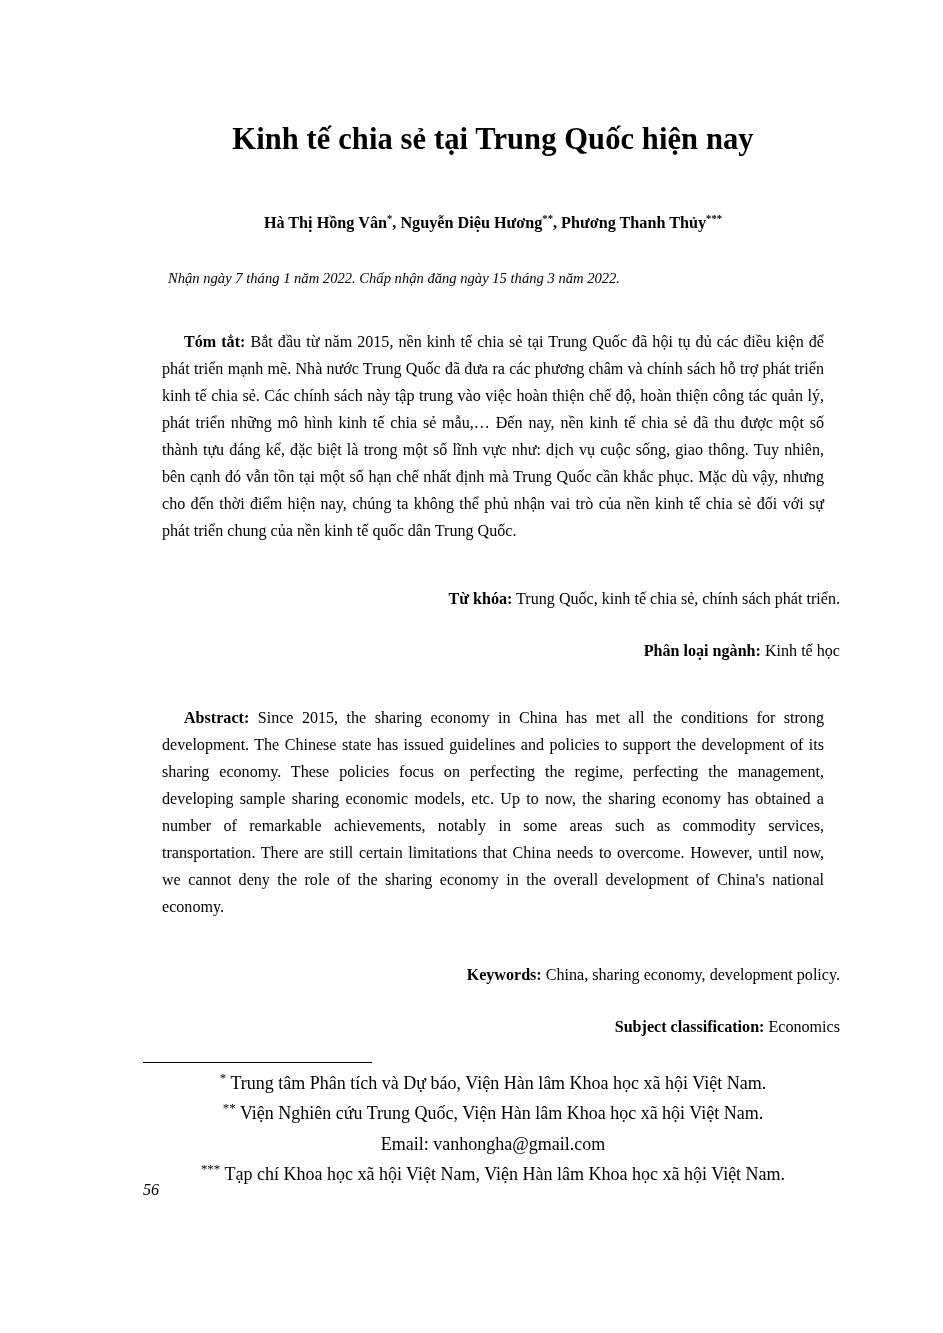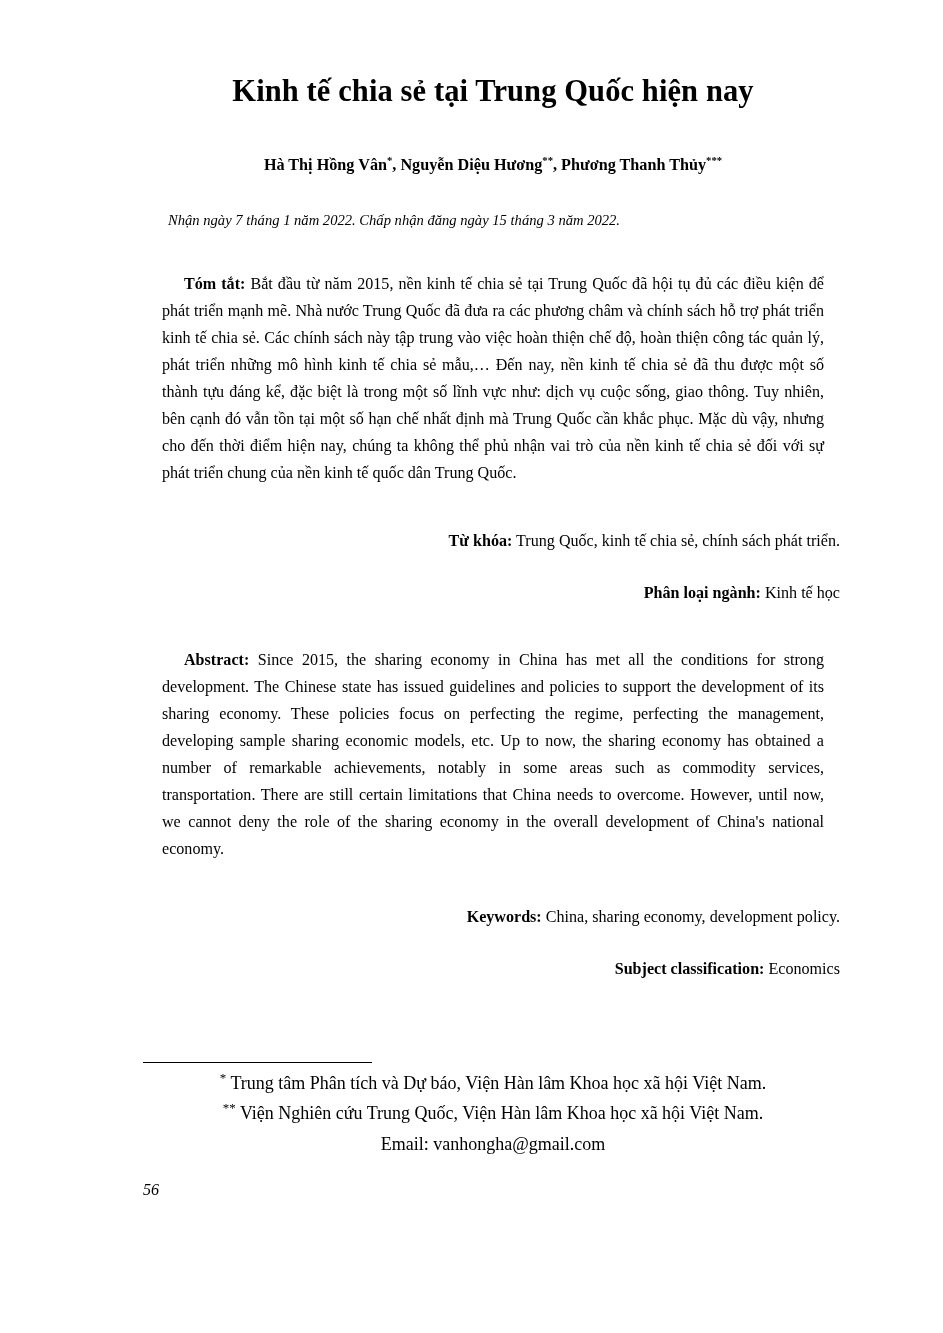--- a/index.html
+++ b/index.html
@@ -26,22 +26,22 @@
   
   .content {
     position: absolute;
     left: 146px;
     top: 0;
     width: 694px;   
   }
 
   
   .title {
-    margin: 0;
-    padding-top: 72px;
+    margin: 10px;
+    padding-top: 110px;
     text-align: center;
     font-size: 30.5px;
     font-weight: bold;
     letter-spacing: 0.1px;
     line-height: 1.25;
     white-space: nowrap;
   }
 
   
   .authors {
@@ -164,17 +164,18 @@
 
   <div class="footnotes">
     <hr class="footnote-rule">
 
     <p class="footnote"><sup>*</sup><span> Trung tâm Phân tích và Dự báo, Viện Hàn lâm Khoa học xã hội Việt Nam.</span></p>
 
     <p class="footnote"><sup>**</sup><span> Viện Nghiên cứu Trung Quốc, Viện Hàn lâm Khoa học xã hội Việt Nam.</span></p>
 
     <p class="footnote"><sup></sup><span>Email: vanhongha@gmail.com</span></p>
 
+    <p class="footnote"><sup>***</sup><span> Tạp chí Khoa học xã hội Việt Nam, Viện Hàn lâm Khoa học xã hội Việt Nam.</span></p>
   </div>
 
   <div class="page-number">56</div>
 
 </div>
 
 </body></html>

